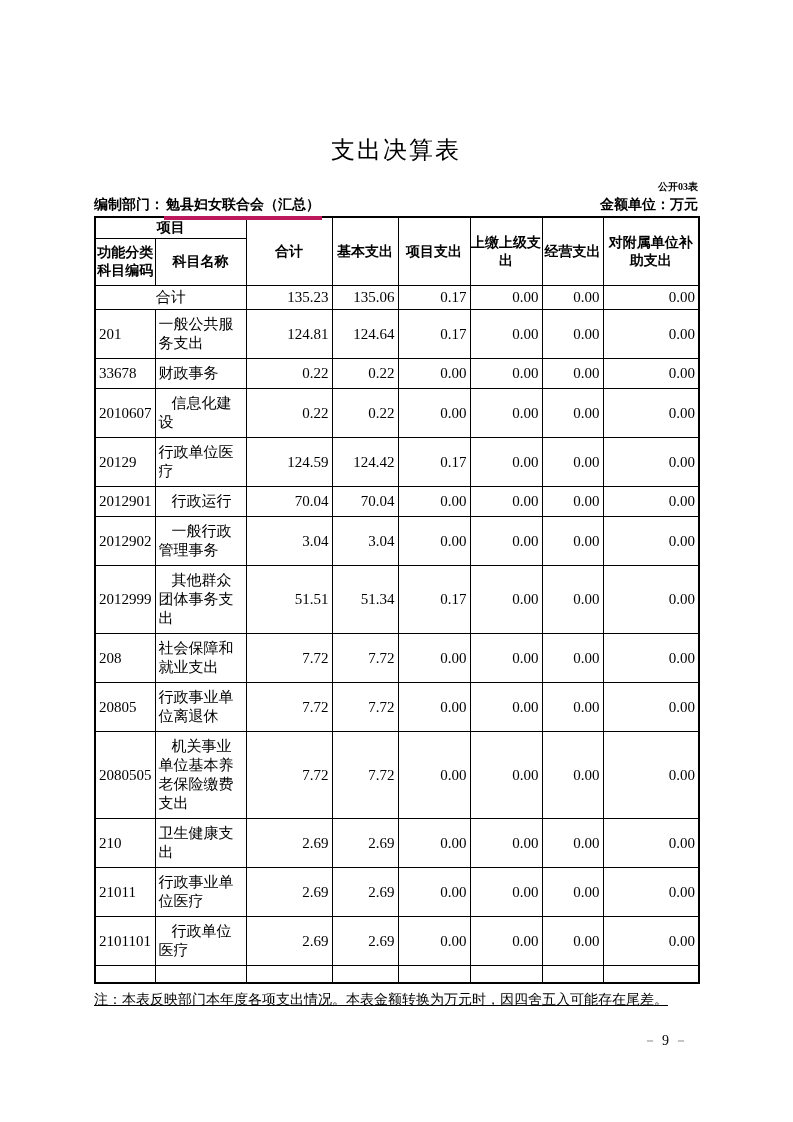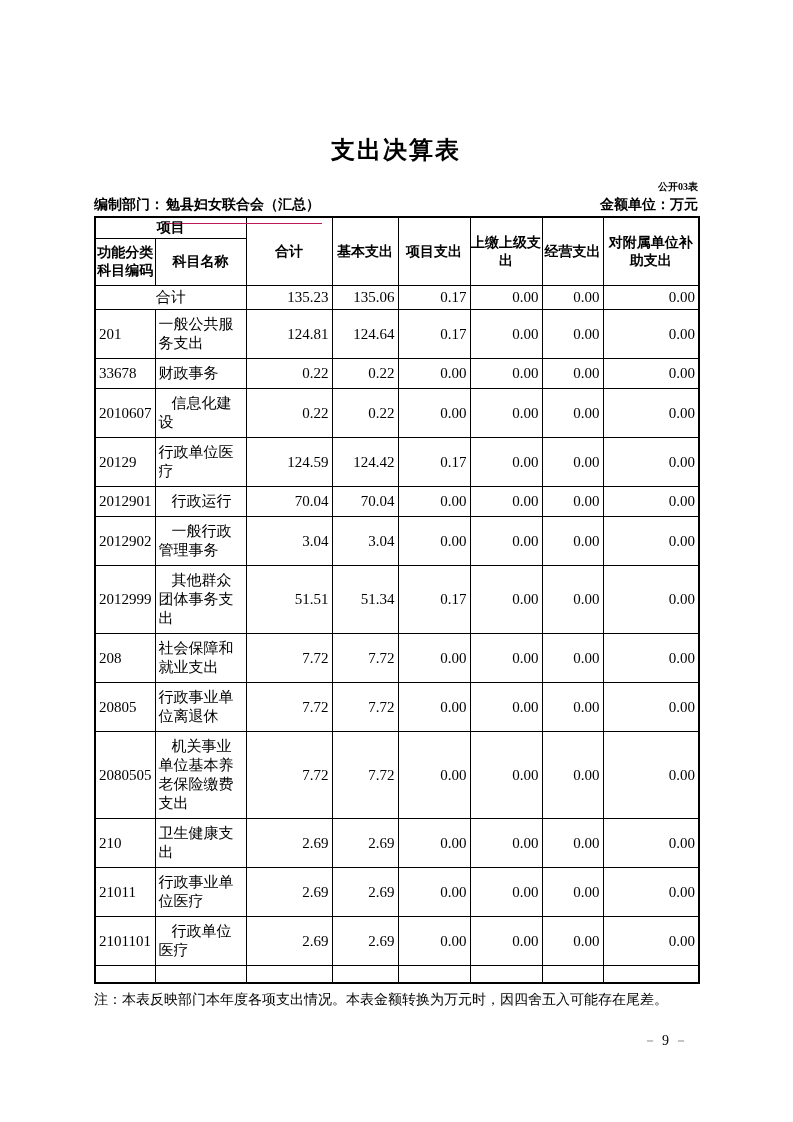--- a/index.html
+++ b/index.html
@@ -18,40 +18,40 @@
   }
   .content {
     margin-left: 94px;
     width: 604px;
   }
   .doc-title {
     margin: 0;
     padding-top: 134px;
     text-align: center;
     font-size: 24px;
-    font-weight: bold;
+    font-weight: normal;
     letter-spacing: 2px;
   }
   .table-code {
     margin-top: 14px;
     text-align: right;
     font-size: 10px;
     font-weight: bold;
   }
   .meta-line {
     display: flex;
     justify-content: space-between;
     align-items: flex-end;
     margin-top: 2px;
     font-size: 14px;
     font-weight: bold;
   }
   .meta-underline {
-    border-bottom: 1px solid #be185d;
-    padding: 0 2px 11px 2px;
+    border-bottom: 4px solid #be185d;
+    padding: 0 2px 4px 2px;
   }
   table.fin {
     margin-top: 2px;
     border-collapse: collapse;
     table-layout: fixed;
     width: 604px;
     border: 2px solid #000;
   }
   table.fin th, table.fin td {
     border: 1px solid #000;
@@ -78,20 +78,21 @@
   td.name { text-align: left; }
   td.name.indent { text-indent: 13px; }
   td.num  { text-align: right; padding-right: 3px; }
   tr.total-row td { padding-top: 2px; padding-bottom: 2px; }
   td.total-cell { text-align: center; }
   tr.empty-row td { height: 12px; padding: 2px; }
   .note {
     margin: 6px 0 0 0;
     font-size: 14px;
     line-height: 19px;
+    text-decoration: underline;
   }
   .page-number {
     position: absolute;
     top: 1032px;
     right: 104px;
     font-size: 14px;
     letter-spacing: 1px;
   }
   .page-number .dash { color: #808080; }
   .page-number .num  { color: #000000; padding: 0 4px; }

